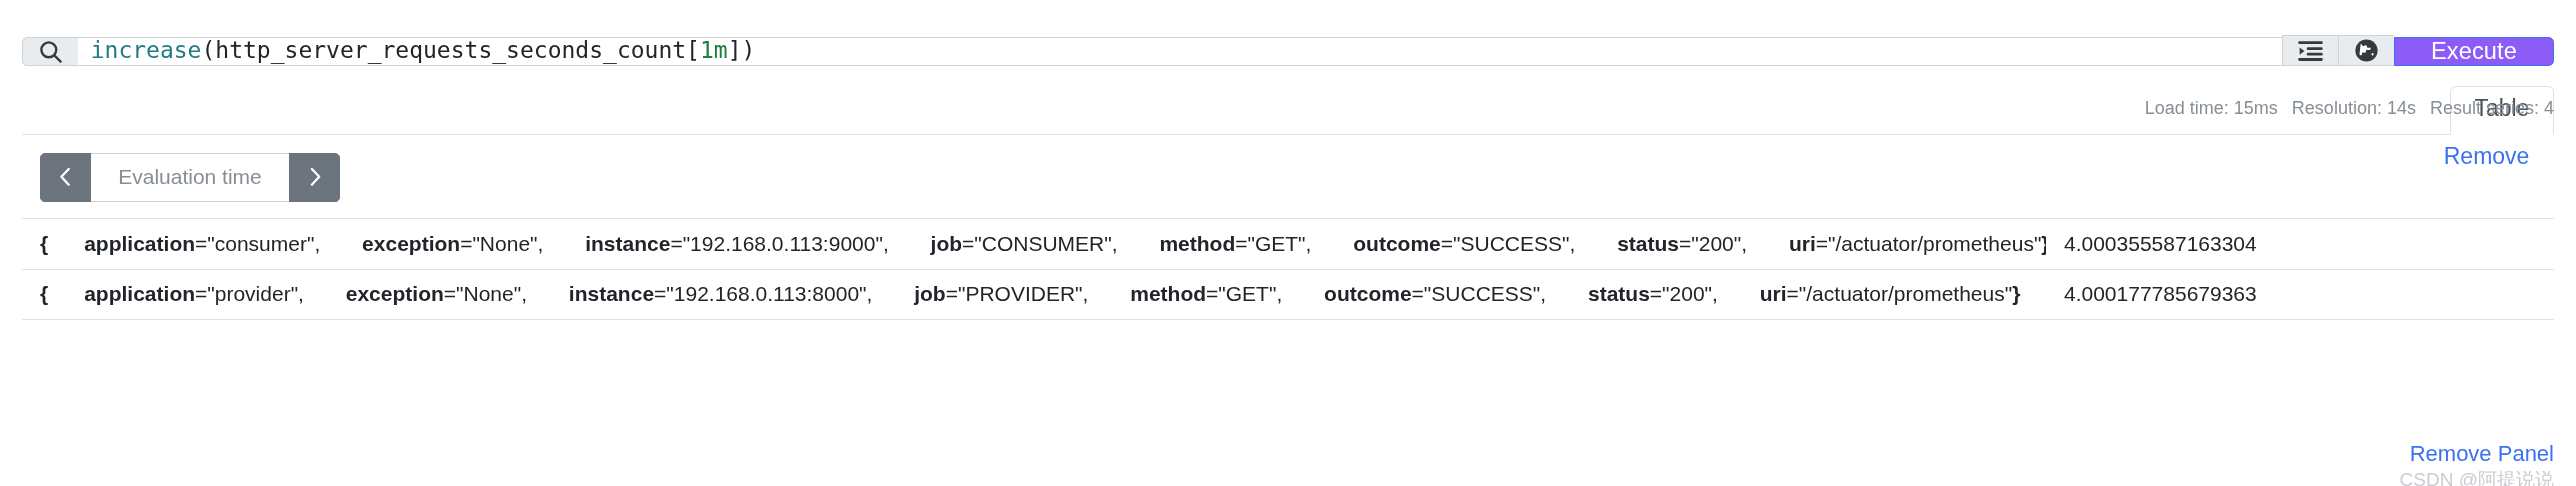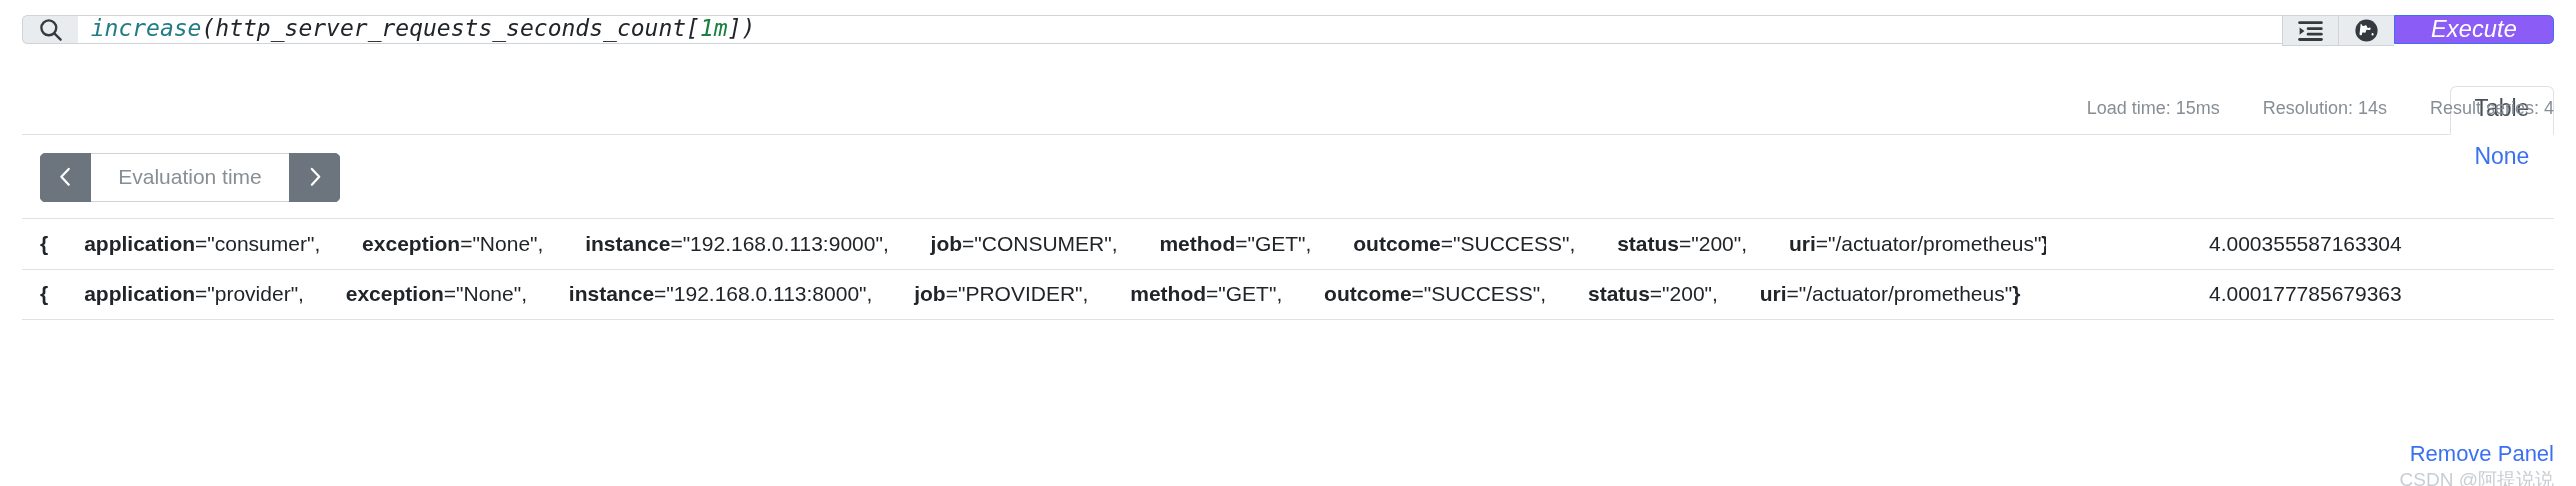--- a/index.html
+++ b/index.html
@@ -17,25 +17,24 @@
     position: relative;
     width: 2576px;
     height: 486px;
     background: #ffffff;
     padding: 0 22px;
   }
 
   
   .query-row {
     display: flex;
-    align-items: flex-start;
+    align-items: flex-end;
     height: 51px;
     margin-top: 14.5px;
     width: 2532px;
-    font-style: italic;
   }
 
   .input-group {
     display: flex;
     align-items: stretch;
     flex: 1 1 auto;
     min-width: 0;
   }
 
   .search-addon {
@@ -135,21 +134,21 @@
   .tab.inactive {
     color: #3b71f0;
     border: 0.9px solid transparent;
   }
 
   .meta-row {
     position: absolute;
     right: 0;
     bottom: 14.5px;
     display: flex;
-    gap: 43px;
+    gap: 14px;
     color: #868e96;
     font-size: 18px;
     white-space: nowrap;
   }
 
   
   .eval-wrap {
     margin-top: 18px;
     padding-left: 18px;
   }
@@ -196,21 +195,21 @@
   .results td {
     padding: 11.8px 7.3px 11.8px 18px;
     font-size: 21px;
     color: #212529;
     vertical-align: middle;
     line-height: 1.25;
   }
   .cell-metric { white-space: nowrap; overflow: hidden; }
   .cell-value {
     width: 508px;
-    text-align: center;
+    text-align: left;
     padding-right: 20px;
     white-space: nowrap;
   }
   .lbl-name { font-weight: bold; margin-left: 36px; }
   .lbl-val  { font-weight: normal; }
   .brace    { font-weight: bold; }
 
   
   .footer {
     position: absolute;
@@ -268,21 +267,21 @@
         <path d="M7.2 6.4c1.2.3 1.0 1.7 2.1 1.9 1.1.2 1.5-.9 2.5-.5.9.4.3 1.6 1.2 2.0.8.3 1.5-.6 2.2-.1.6.4.2 1.5-.5 1.8-.9.4-1.9-.5-2.7.1-.7.5-.2 1.6-.9 2.1-.8.6-1.8-.4-2.5.2-.6.5-.1 1.6-.8 2.0-.6.3-1.3-.2-1.6-.8" fill="#ffffff" stroke="none"></path>
         <path d="M16.6 14.2c.7-.2 1.4.4 1.3 1.1-.1.7-1.0 1.1-1.5.6-.4-.4-.3-1.5.2-1.7z" fill="#ffffff" stroke="none"></path>
       </svg>
     </div>
 
     <div class="execute-btn">Execute</div>
   </div>
 
   <div class="tabs-row">
     <div class="tab active">Table</div>
-    <div class="tab inactive">None</div>
+    <div class="tab inactive">Remove</div>
 
     <div class="meta-row">
       <span>Load time: 15ms</span>
       <span>Resolution: 14s</span>
       <span>Result series: 4</span>
     </div>
   </div>
 
   <div class="eval-wrap">
     <div class="eval-group">

